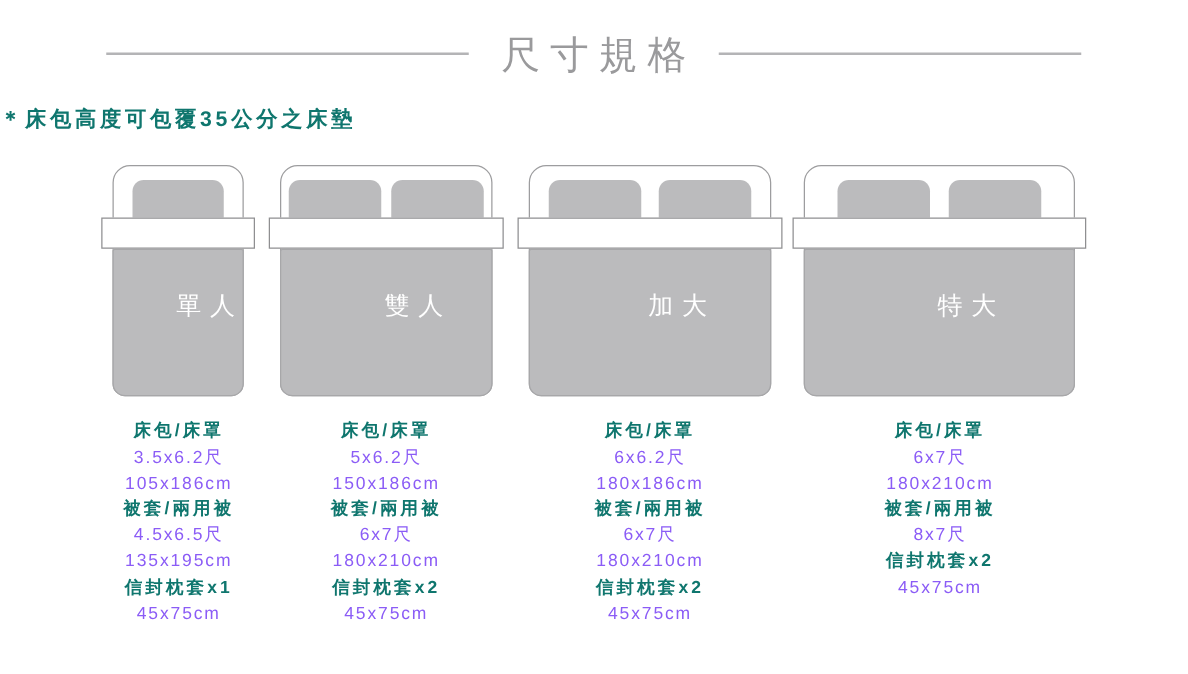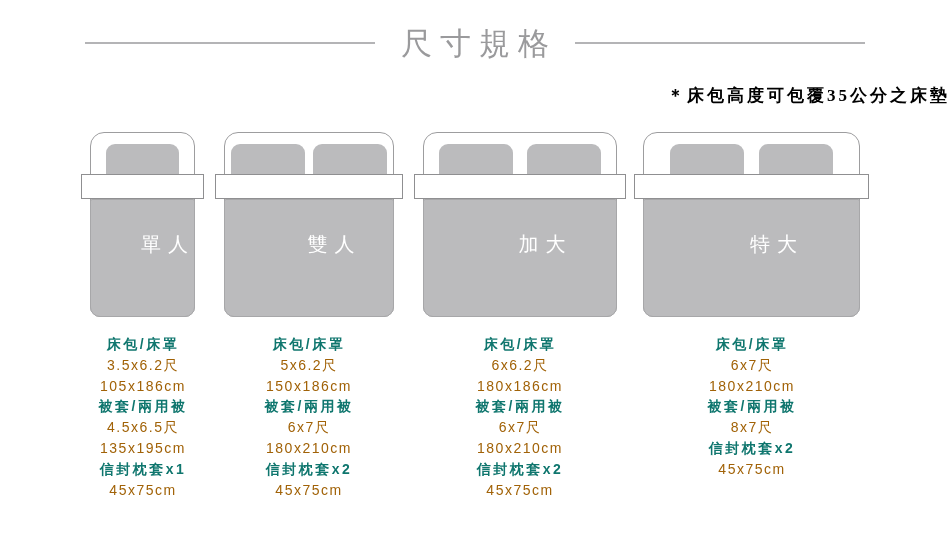--- a/index.html
+++ b/index.html
@@ -12,22 +12,22 @@
   .title-row{
     position:absolute;left:85px;right:85px;top:26px;height:34px;
     display:flex;align-items:center;gap:18px;
   }
   .title-line{flex:1;height:0;border-top:2px solid #b4b4b6;}
   .page-title{
     color:#9a9a9c;font-size:31px;letter-spacing:8px;font-weight:400;
     white-space:nowrap;line-height:1;padding-left:8px;
   }
   .note{
-    position:absolute;top:84px;left:0;width:100%;text-align:right;
-    color:#000000;font-size:17px;font-weight:bold;letter-spacing:3px;font-family:Liberation Serif, serif;
+    position:absolute;top:84px;left:0;width:100%;text-align:left;
+    color:#0f766e;font-size:17px;font-weight:bold;letter-spacing:3px;
   }
 
   
   .bed{position:absolute;top:132px;height:185px;}
   .bed1{left:90px;width:105px;}
   .bed2{left:224px;width:170px;}
   .bed3{left:423px;width:194px;}
   .bed4{left:643px;width:217px;}
 
   .frame{
@@ -58,21 +58,21 @@
     background:#ffffff;border:1px solid #8f8f91;box-sizing:border-box;
   }
 
   
   .specs{position:absolute;top:334px;width:230px;text-align:center;}
   .specs1{left:28px;}
   .specs2{left:194px;}
   .specs3{left:405px;}
   .specs4{left:637px;}
   .spec-line{
-    font-size:14px;line-height:20.8px;color:#a16207;letter-spacing:1.5px;
+    font-size:14px;line-height:20.8px;color:#8b5cf6;letter-spacing:1.5px;
     white-space:nowrap;
   }
   .spec-line.heading{color:#0f766e;font-weight:bold;letter-spacing:2.5px;}
 </style>
 </head>
 <body>
 
 <div class="canvas">
 
   <div class="title-row">

